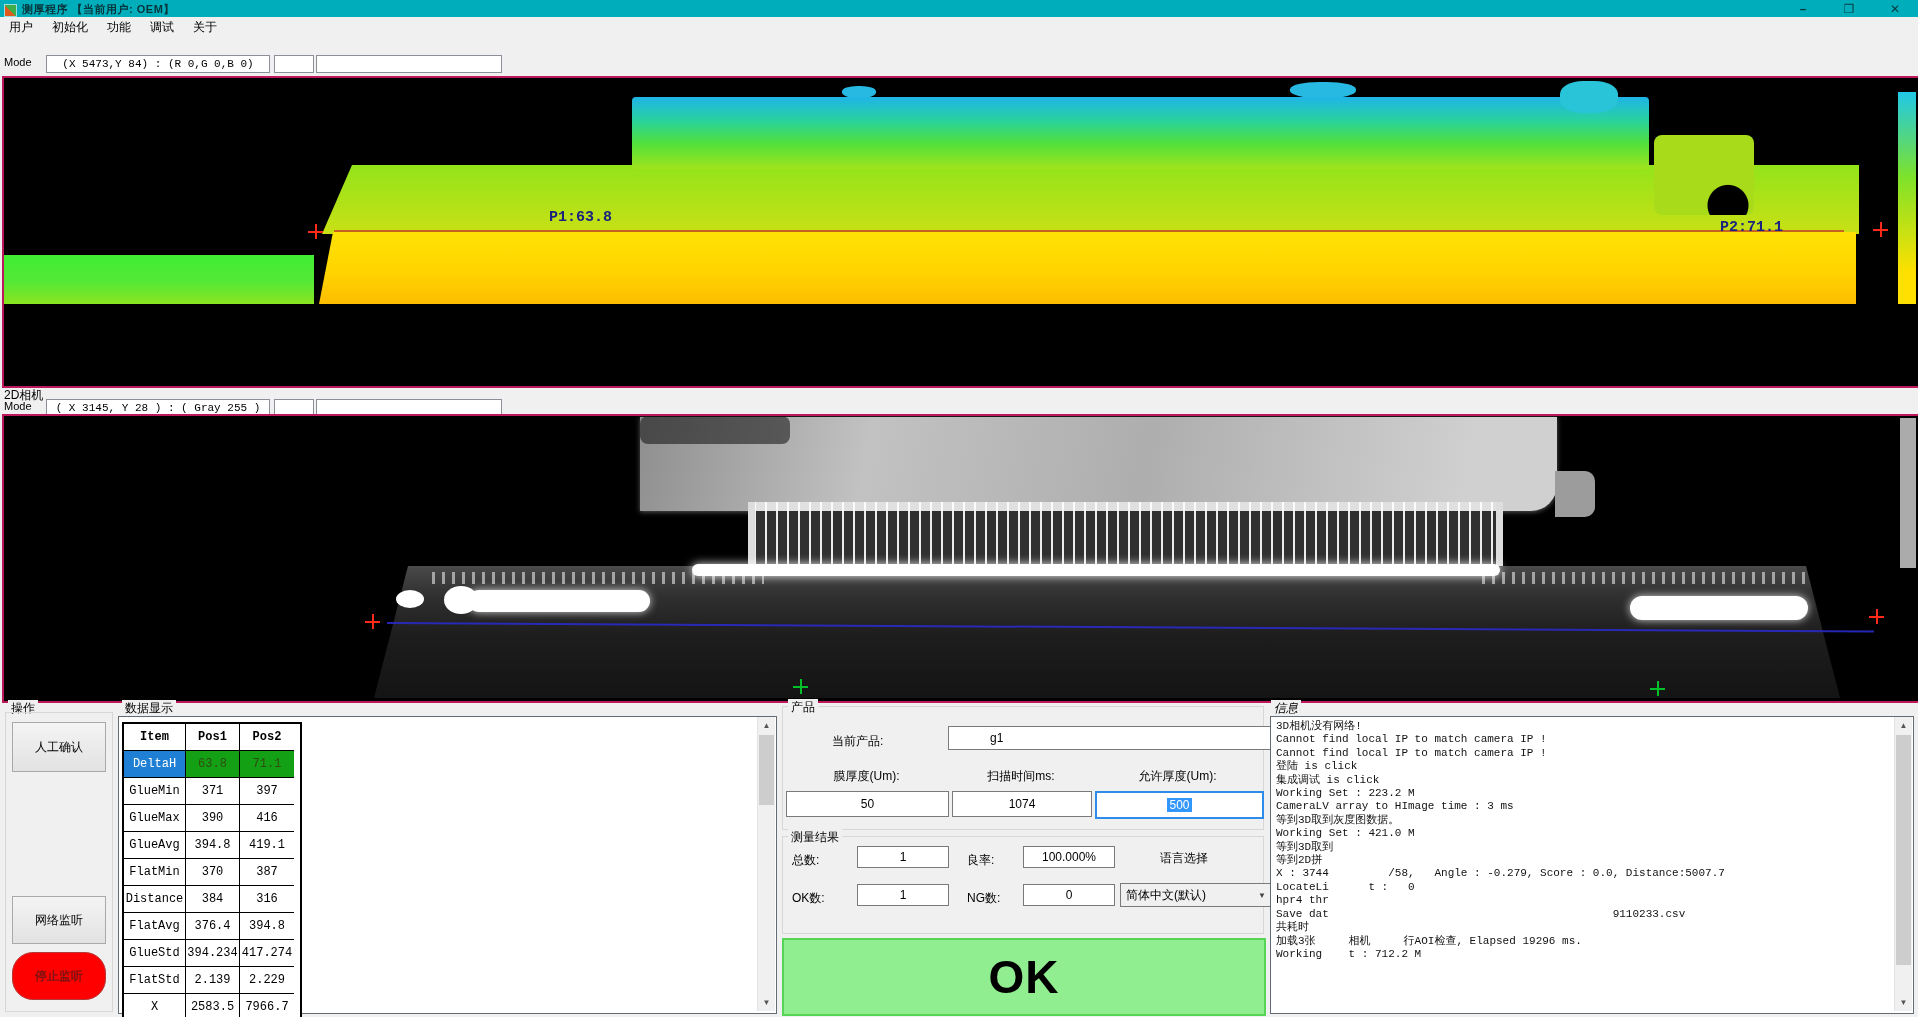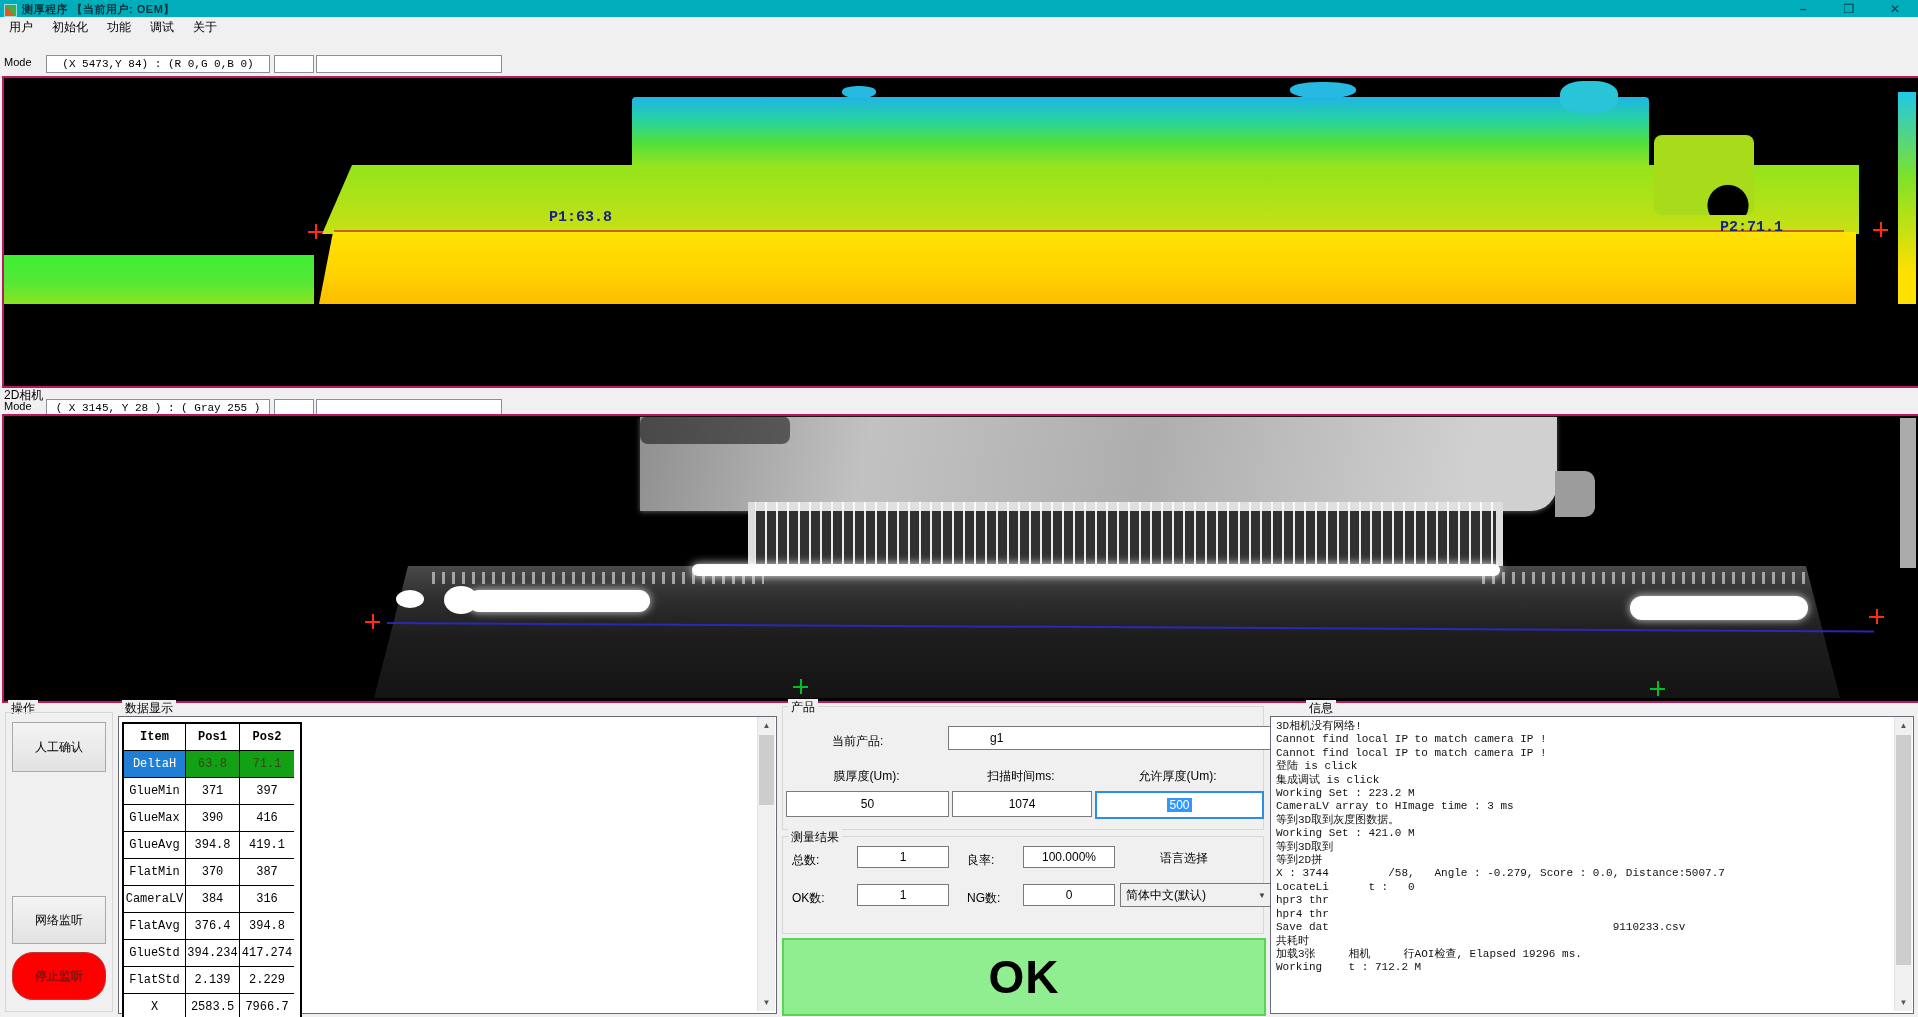--- a/index.html
+++ b/index.html
@@ -253,21 +253,21 @@
           <div class="tcell">GlueAvg</div>
           <div class="tcell">394.8</div>
           <div class="tcell">419.1</div>
         </div>
         <div class="trow">
           <div class="tcell">FlatMin</div>
           <div class="tcell">370</div>
           <div class="tcell">387</div>
         </div>
         <div class="trow">
-          <div class="tcell">CameraLV</div>
+          <div class="tcell">Distance</div>
           <div class="tcell">384</div>
           <div class="tcell">316</div>
         </div>
         <div class="trow">
           <div class="tcell">FlatAvg</div>
           <div class="tcell">376.4</div>
           <div class="tcell">394.8</div>
         </div>
         <div class="trow">
           <div class="tcell">GlueStd</div>
@@ -316,37 +316,36 @@
   <div class="inp" style="left:857px;top:884px;width:90px;height:20px;">1</div>
   <div class="flabel" style="left:967px;top:890px;">NG数:</div>
   <div class="inp" style="left:1023px;top:884px;width:90px;height:20px;">0</div>
   <div class="dd" style="left:1120px;top:883px;width:140px;height:22px;">
     <span>简体中文(默认)</span>
     <span class="chev">▼</span>
   </div>
 
   <div class="okpanel">OK</div>
 
-  <div class="abs grplabel" style="left:1306px;top:700px;">信息</div>
+  <div class="abs grplabel" style="left:1271px;top:700px;font-style:italic;">信息</div>
   <div class="abs sunken" style="left:1270px;top:716px;width:642px;height:296px;"></div>
   <div class="loglines">
       <div class="logline">3D相机没有网络!</div>
       <div class="logline">Cannot find local IP to match camera IP !</div>
       <div class="logline">Cannot find local IP to match camera IP !</div>
       <div class="logline">登陆 is click</div>
       <div class="logline">集成调试 is click</div>
       <div class="logline">Working Set : 223.2 M</div>
       <div class="logline">CameraLV array to HImage time : 3 ms</div>
       <div class="logline">等到3D取到灰度图数据。</div>
       <div class="logline">Working Set : 421.0 M</div>
       <div class="logline">等到3D取到</div>
       <div class="logline">等到2D拼</div>
       <div class="logline">X : 3744         /58,   Angle : -0.279, Score : 0.0, Distance:5007.7</div>
       <div class="logline">LocateLi      t :   0</div>
-      <div class="logline">hpr3 thr</div>
       <div class="logline">hpr4 thr</div>
       <div class="logline">Save dat                                           9110233.csv</div>
       <div class="logline">共耗时</div>
       <div class="logline">加载3张     相机     行AOI检查, Elapsed 19296 ms.</div>
       <div class="logline">Working    t : 712.2 M</div>
     </div>
   <div class="vsb" style="left:1894px;top:717px;height:294px;">
     <div class="arr up">▲</div>
     <div class="arr dn">▼</div>
     <div class="thumb" style="top:18px;height:230px;"></div>

